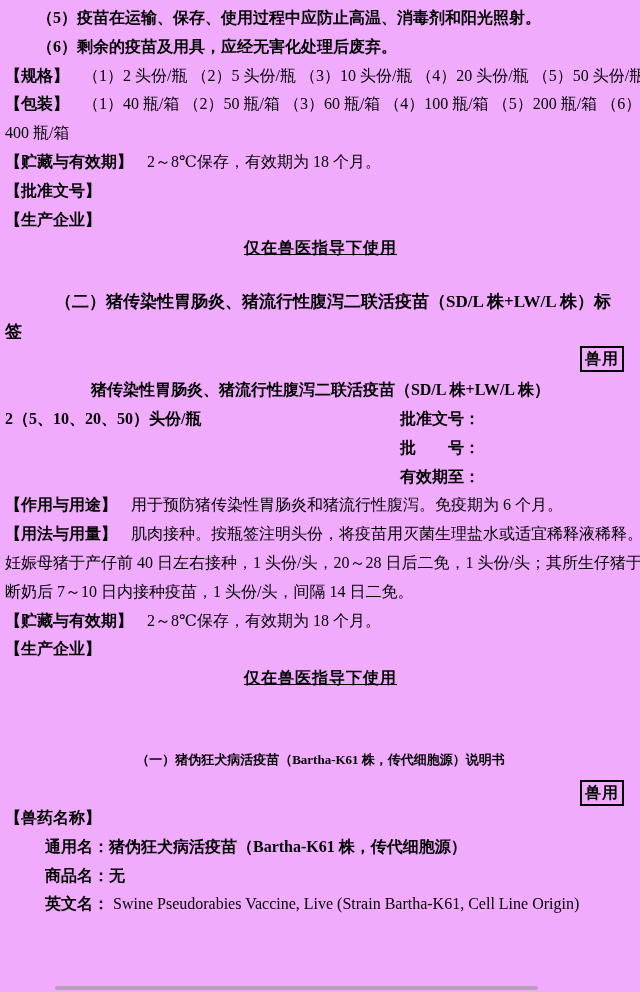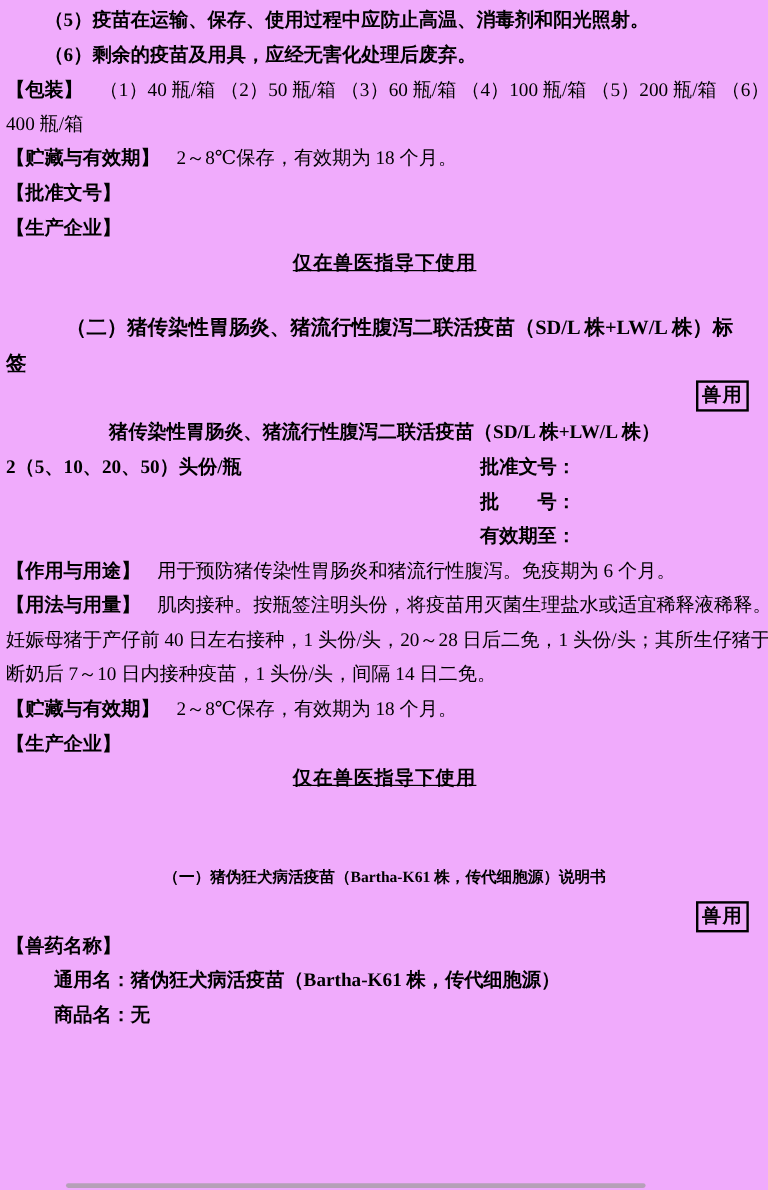--- a/index.html
+++ b/index.html
@@ -44,20 +44,21 @@
           background:#9b9b9b;opacity:.7;border-radius:2px;}
 </style>
 </head>
 <body>
 
 <div class="page">
 
   <p class="ln indent2 b">（5）疫苗在运输、保存、使用过程中应防止高温、消毒剂和阳光照射。</p>
   <p class="ln indent2 b">（6）剩余的疫苗及用具，应经无害化处理后废弃。</p>
 
+  <p class="ln"><span class="hei">【规格】</span><span class="val">（1）2 头份/瓶 （2）5 头份/瓶 （3）10 头份/瓶 （4）20 头份/瓶 （5）50 头份/瓶</span></p>
 
   <p class="ln"><span class="hei">【包装】</span><span class="val">（1）40 瓶/箱 （2）50 瓶/箱 （3）60 瓶/箱 （4）100 瓶/箱 （5）200 瓶/箱 （6）</span></p>
   <p class="ln">400 瓶/箱</p>
 
   <p class="ln"><span class="hei">【贮藏与有效期】</span><span class="val">2～8℃保存，有效期为 18 个月。</span></p>
 
   <p class="ln"><span class="hei">【批准文号】</span></p>
 
   <p class="ln"><span class="hei">【生产企业】</span></p>
 
@@ -98,16 +99,17 @@
   <p class="sub1">（一）猪伪狂犬病活疫苗（Bartha-K61 株，传代细胞源）说明书</p>
 
   <div class="badge-row badge-row-2"><span class="badge">兽用</span></div>
 
   <p class="ln"><span class="hei">【兽药名称】</span></p>
 
   <p class="ln name-row b"><span class="hei">通用名：</span><span>猪伪狂犬病活疫苗（Bartha-K61 株，传代细胞源）</span></p>
 
   <p class="ln name-row b"><span class="hei">商品名：</span><span>无</span></p>
 
+  <p class="ln name-row"><span class="hei">英文名：</span><span style="margin-left:4px;">Swine Pseudorabies Vaccine, Live (Strain Bartha-K61, Cell Line Origin)</span></p>
 
   <div class="cutbar"></div>
 
 </div>
 
 </body></html>

